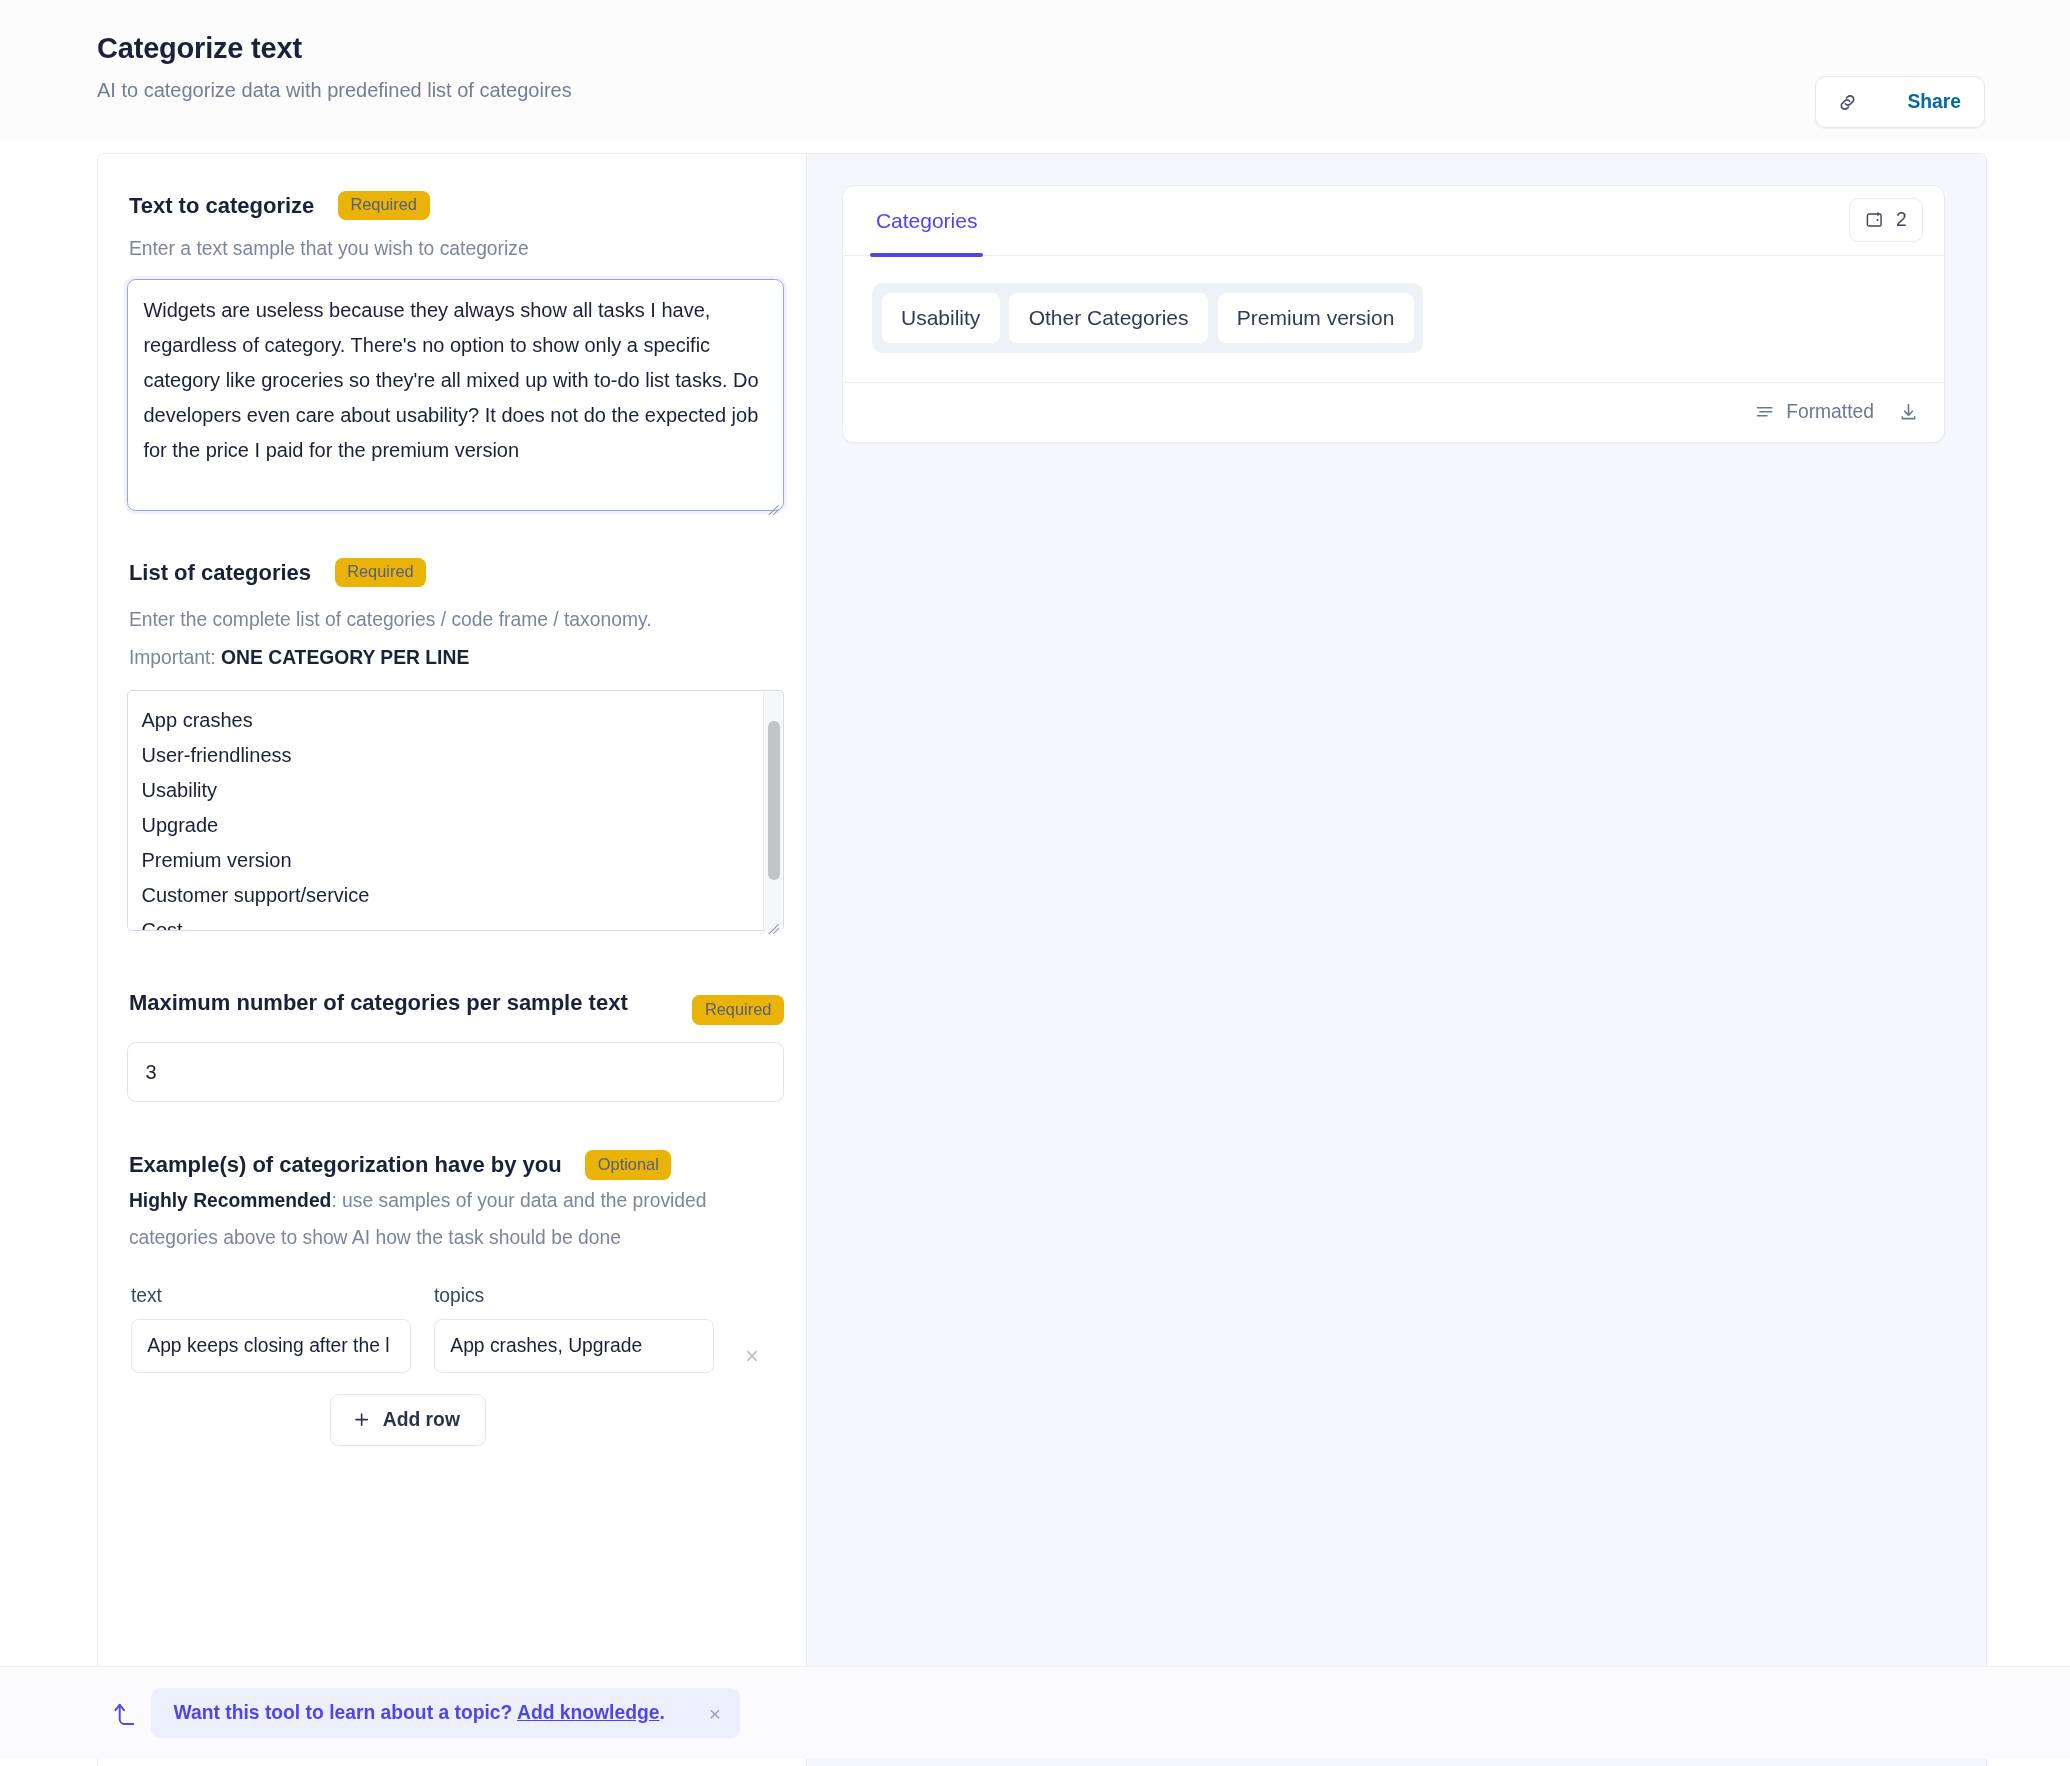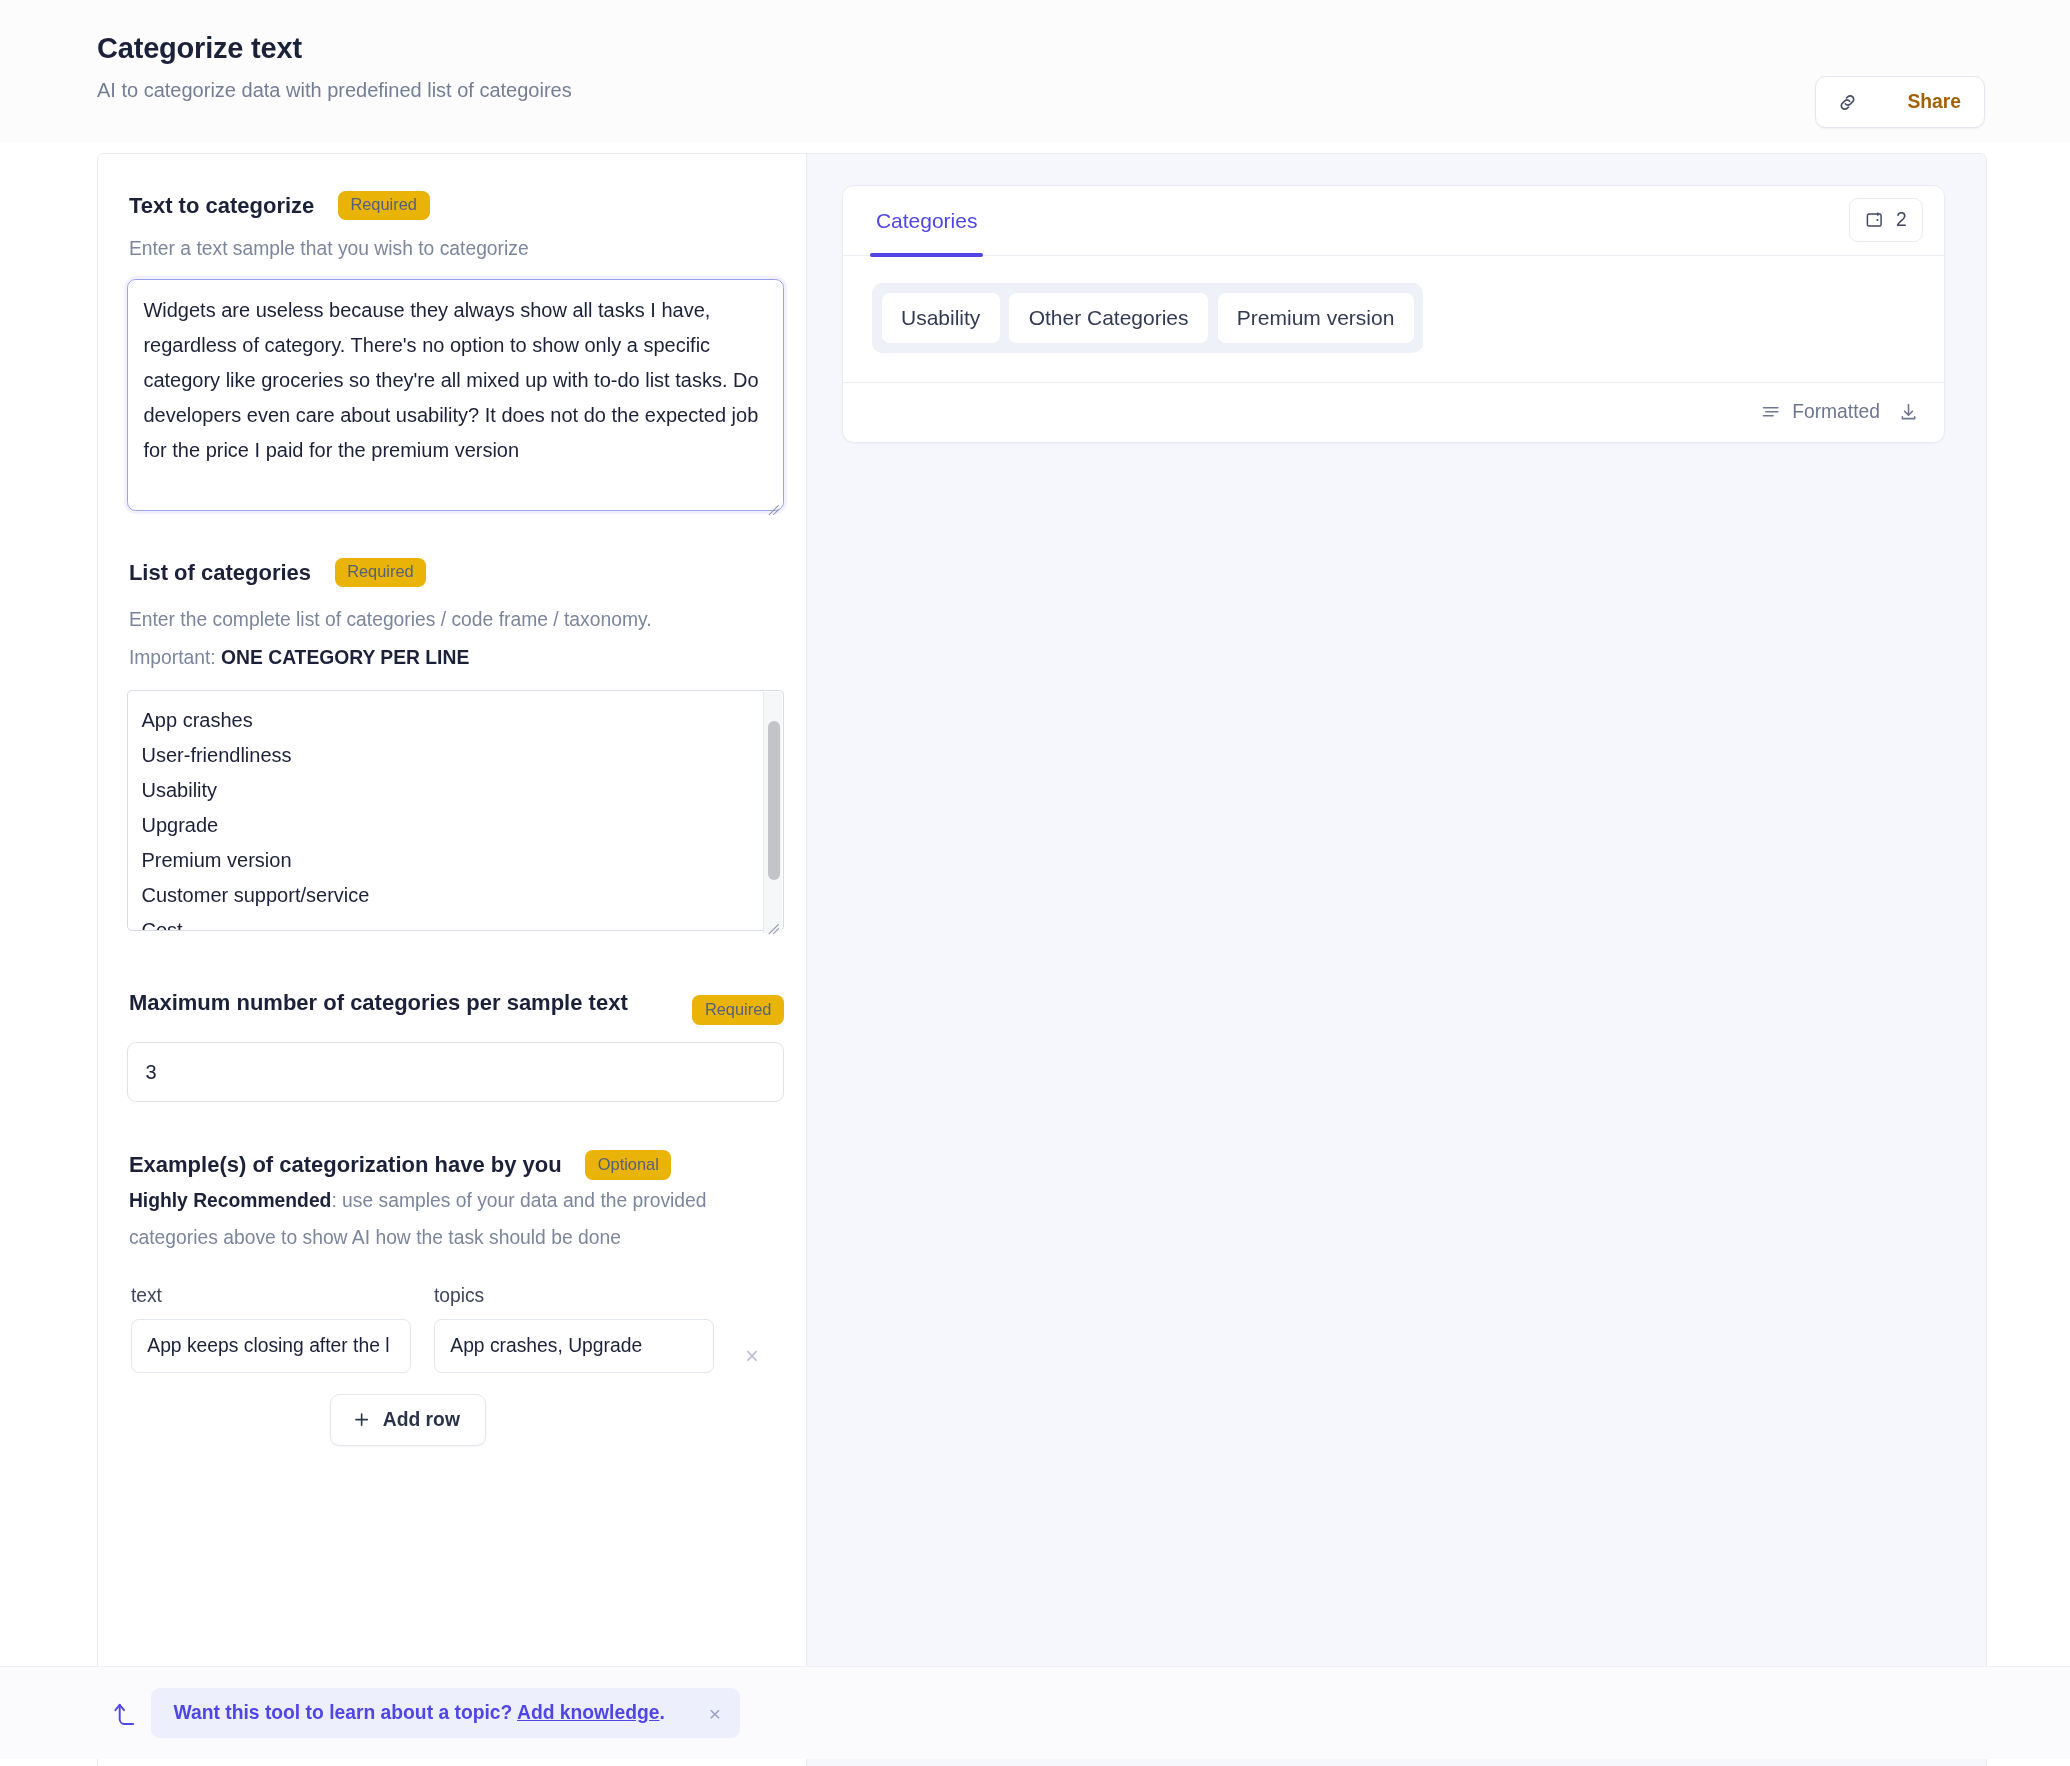--- a/index.html
+++ b/index.html
@@ -53,21 +53,21 @@
     padding: 0 23px 0 21px;
     background: #ffffff;
     border: 1px solid #e4e7ee;
     border-radius: 10.6px;
     box-shadow: 0 1px 1.9px rgba(16,24,40,.05);
     cursor: pointer;
   }
   .share-btn .label {
     font-size: 19.3px;
     font-weight: bold;
-    color: #a16207;
+    color: #0369a1;
     margin-left: 36px;
   }
   .icon { display: inline-flex; align-items: center; justify-content: center; }
 
   
   .main-card {
     position: absolute;
     left: 97px;
     top: 153px;
     width: 1890px;
@@ -367,21 +367,21 @@
     color: #323b53;
     line-height: 29px;
     cursor: default;
   }
   .result-footer {
     height: 60px;
     border-top: 1px solid #eceef4;
     display: flex;
     align-items: center;
     justify-content: flex-end;
-    gap: 18px;
+    gap: 24px;
     padding: 0 25px;
   }
   .formatted {
     display: inline-flex;
     align-items: center;
     gap: 11.6px;
     font-size: 19.3px;
     color: #6d778f;
     cursor: pointer;
   }

